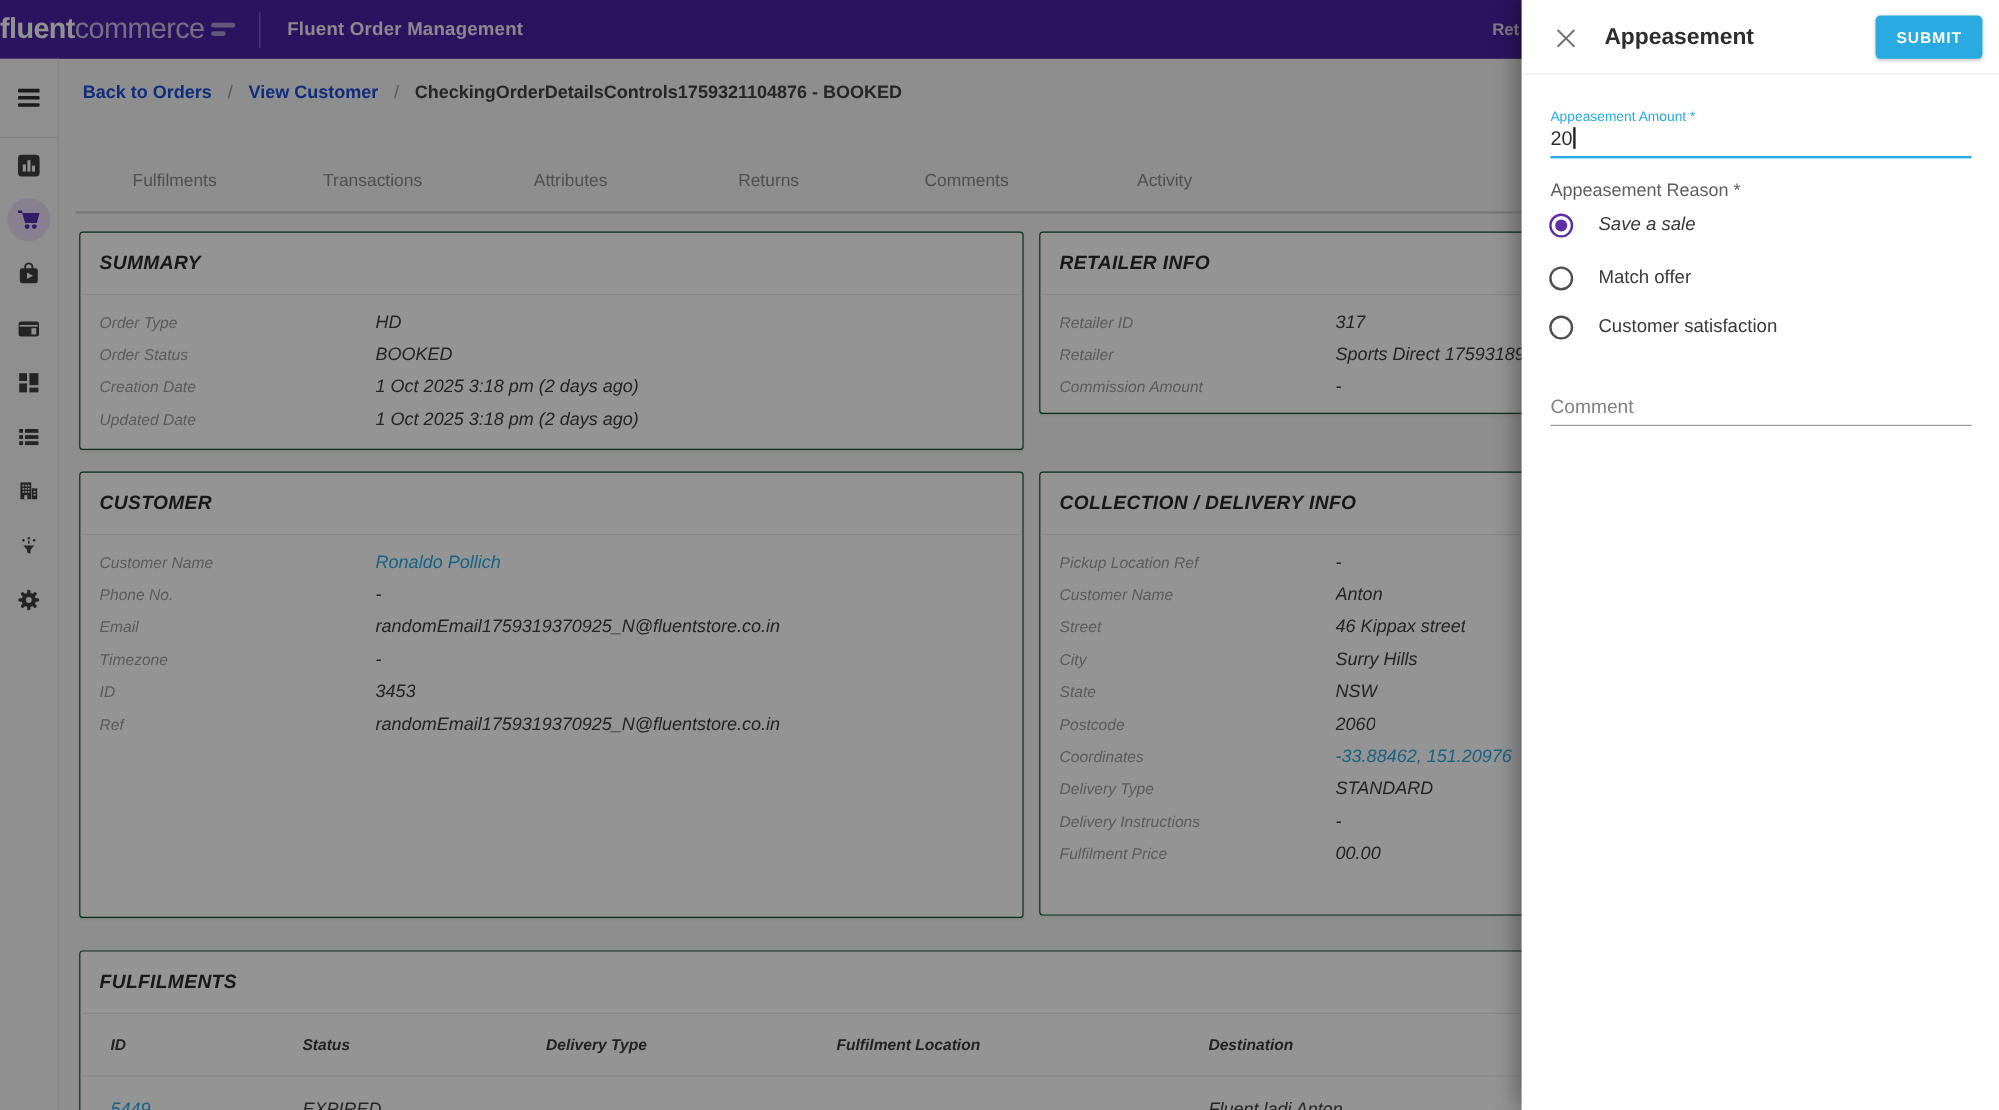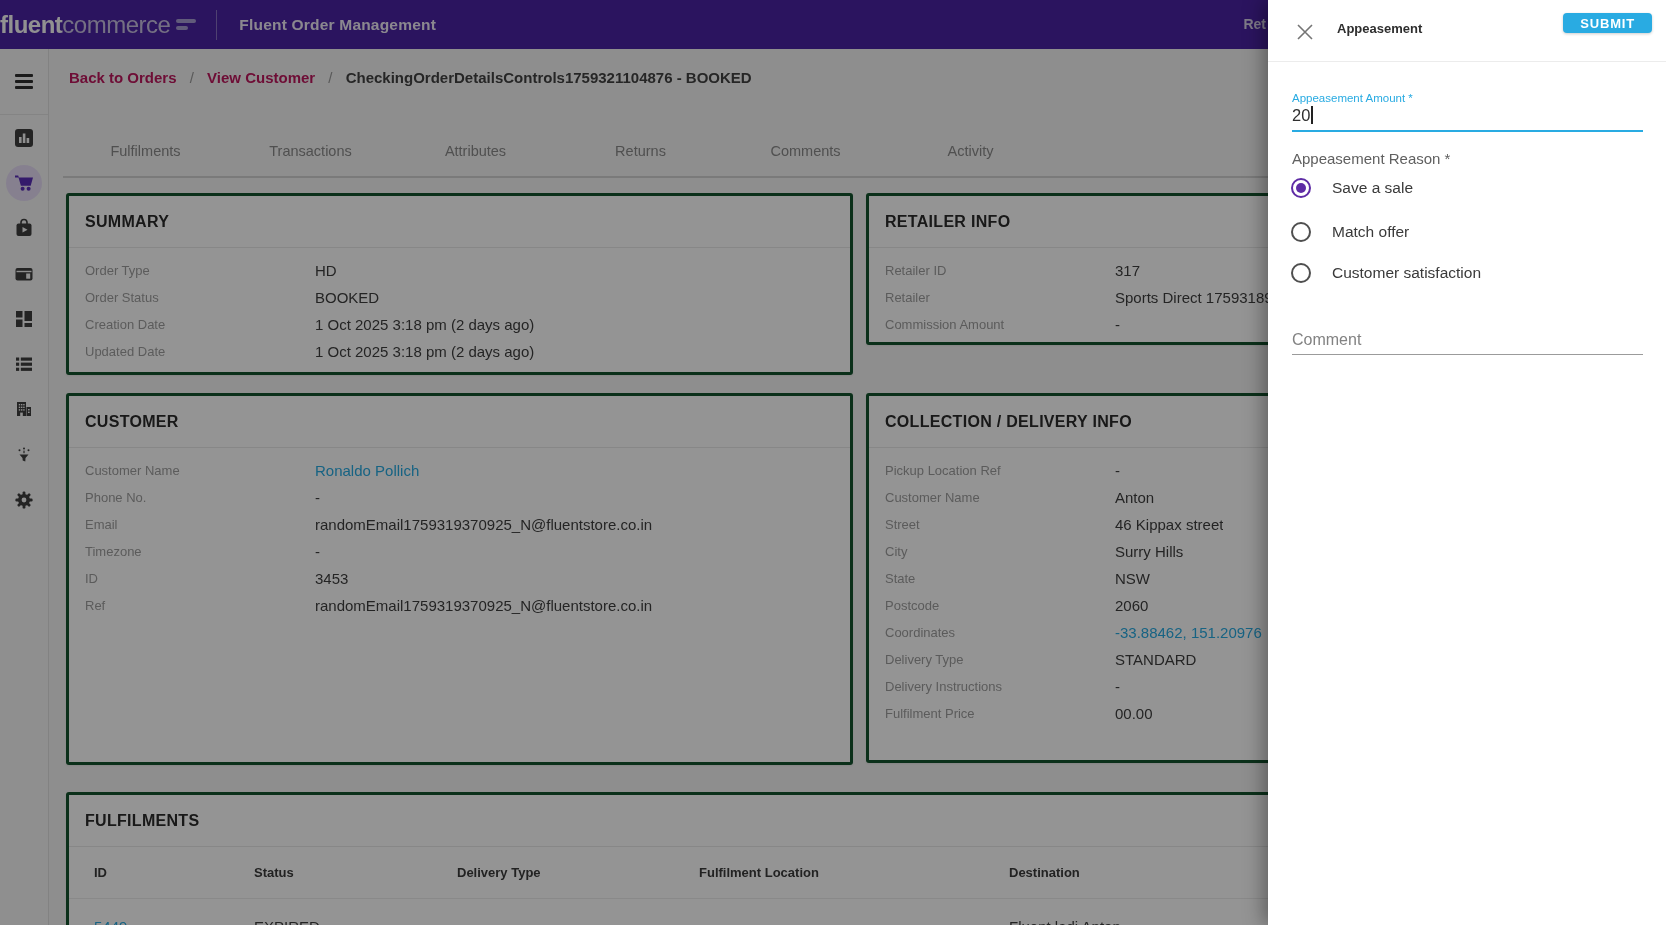--- a/index.html
+++ b/index.html
@@ -24,30 +24,30 @@
   .sidebar { position:absolute; top:49px; left:0; bottom:0; width:49px; background:#f7f7f7; border-right:1px solid #e1e1e1; z-index:1; }
   .side-burger { height:66px; display:flex; align-items:center; justify-content:center; border-bottom:1px solid #e3e3e3; cursor:pointer; }
   .burger { display:flex; flex-direction:column; gap:3.5px; }
   .burger i { display:block; width:18px; height:2.6px; background:#2f2f2f; border-radius:1px; }
   .side-item { height:45.3px; display:flex; align-items:center; justify-content:center; cursor:pointer; }
   .side-item .bubble { width:36px; height:36px; border-radius:50%; background:#e7ddf6; display:flex; align-items:center; justify-content:center; }
 
   
   .content { position:absolute; left:49px; top:49px; right:0; bottom:0; }
   .breadcrumb { position:absolute; left:20px; top:20px; font-size:15px; font-weight:bold; white-space:nowrap; }
-  .breadcrumb .lnk { color:#be185d; cursor:pointer; }
+  .breadcrumb .lnk { color:#1d4ed8; cursor:pointer; }
   .breadcrumb .sep { color:#9a9a9a; margin:0 9px; font-weight:normal; }
   .breadcrumb .cur { color:#434343; }
   .cancel-partial { position:absolute; right:349px; top:22px; color:#29ABE2; font-size:13.5px; font-weight:bold; letter-spacing:.6px; cursor:pointer; }
 
   .tabsbar { position:absolute; left:14px; top:76px; width:1577px; height:53px; display:flex; border-bottom:2px solid #d2d2d2; }
   .tab { width:165px; display:flex; align-items:center; justify-content:center; font-size:14.5px; color:#8a8a8a; cursor:pointer; }
   .tab.active { color:#2196c9; border-bottom:3px solid #2196c9; margin-bottom:-2px; font-weight:normal; }
 
-  .card { position:absolute; background:#fff; border:3px solid #14532d; border-radius:3px; box-shadow:0 1px 2px rgba(0,0,0,.06); overflow:hidden; }
+  .card { position:absolute; background:#fff; border:1px solid #14532d; border-radius:3px; box-shadow:0 1px 2px rgba(0,0,0,.06); overflow:hidden;font-style:italic; }
   .card-header { height:52px; display:flex; align-items:center; padding:0 16px; border-bottom:1px solid #e9e9e9; font-size:16px; font-weight:bold; color:#2b2b2b; letter-spacing:.3px; }
   .card-body { padding:9px 16px; }
   .kv-row { display:flex; align-items:center; min-height:27px;gap:40px; }
   .kv-label { flex:none; width:190px; font-size:13px; color:#9e9e9e; }
   .kv-value { font-size:15px; color:#3f3f3f; white-space:nowrap; overflow:hidden; }
   .kv-value.link { color:#29ABE2; cursor:pointer; }
 
   .card-summary   { left:17px;  top:144px; width:787px;  height:182px; }
   .card-retailer  { left:817px; top:144px; width:760px;  height:152px; }
   .card-customer  { left:17px;  top:344px; width:787px;  height:372px; }
@@ -57,35 +57,35 @@
   .t-head { display:flex; align-items:center; height:52px; padding:0 25px; font-size:13px; font-weight:bold; color:#3b3b3b; border-bottom:1px solid #ececec; }
   .t-row  { display:flex; align-items:center; height:55px; padding:0 25px; font-size:15px; color:#3f3f3f; }
   .c-id { width:160px; } .c-status { width:203px; } .c-dt { width:242px; } .c-fl { width:310px; } .c-dest { flex:1; }
   .t-row .c-id { color:#29ABE2; cursor:pointer; }
 
   
   .backdrop { position:absolute; inset:0; background:rgba(0,0,0,.42); z-index:5; }
   .drawer { position:absolute; top:0; right:0; width:398px; height:100%; background:#fff; z-index:10; box-shadow:-5px 0 18px rgba(0,0,0,.35); }
   .drawer-header { position:relative; height:62px; border-bottom:1px solid #ececec; }
   .drawer-close { position:absolute; left:29px; top:24px; width:16px; height:16px; cursor:pointer; }
-  .drawer-title { position:absolute; left:69px; top:21px; font-size:13px; font-weight:bold; color:#2e2e2e; }
-  .submit-btn { position:absolute; right:14px; top:13px; height:20px; padding:0 17px; background:#29ABE2; color:#fff; border:none; border-radius:4px; font-family:"Liberation Sans",sans-serif; font-size:13px; font-weight:bold; letter-spacing:.8px; cursor:pointer; box-shadow:0 1px 3px rgba(0,0,0,.2); }
+  .drawer-title { position:absolute; left:69px; top:21px; font-size:19px; font-weight:bold; color:#2e2e2e; }
+  .submit-btn { position:absolute; right:14px; top:13px; height:36px; padding:0 17px; background:#29ABE2; color:#fff; border:none; border-radius:4px; font-family:"Liberation Sans",sans-serif; font-size:13px; font-weight:bold; letter-spacing:.8px; cursor:pointer; box-shadow:0 1px 3px rgba(0,0,0,.2); }
 
   .fld-amount-label { position:absolute; left:24px; top:92px; font-size:11.5px; color:#29ABE2; }
   .fld-amount { position:absolute; left:24px; top:106px; width:351px; height:24px; font-size:16.5px; color:#2f2f2f; cursor:text; }
   .caret { display:inline-block; width:1.5px; height:18px; background:#222; vertical-align:-3px; margin-left:1px; }
   .fld-amount-line { position:absolute; left:24px; top:130px; width:351px; height:2px; background:#29ABE2; }
 
   .reason-label { position:absolute; left:24px; top:150px; font-size:15px; color:#606060; }
   .radio-row { position:absolute; left:23px; display:flex; align-items:center; cursor:pointer; }
   .radio { width:20px; height:20px; border-radius:50%; border:2px solid #4f4f4f; flex:none; position:relative; }
   .radio.selected { border-color:#5E2CA5; }
   .radio.selected::after { content:""; position:absolute; left:3px; top:3px; width:10px; height:10px; border-radius:50%; background:#5E2CA5; }
   .radio-label { margin-left:21px; font-size:15.5px; color:#3a3a3a; }
-  .radio-1 { top:178px; } .radio-2 { top:222px; } .radio-3 { top:263px; }
+  .radio-1 { top:178px;font-style:italic; } .radio-2 { top:222px; } .radio-3 { top:263px; }
 
   .comment-label { position:absolute; left:24px; top:331px; font-size:16px; color:#828282; cursor:text; }
   .comment-line { position:absolute; left:24px; top:354px; width:351px; height:1px; background:#9b9b9b; }
 </style>
 </head>
 <body>
 
 <div class="page">
 
   <header class="topbar">

